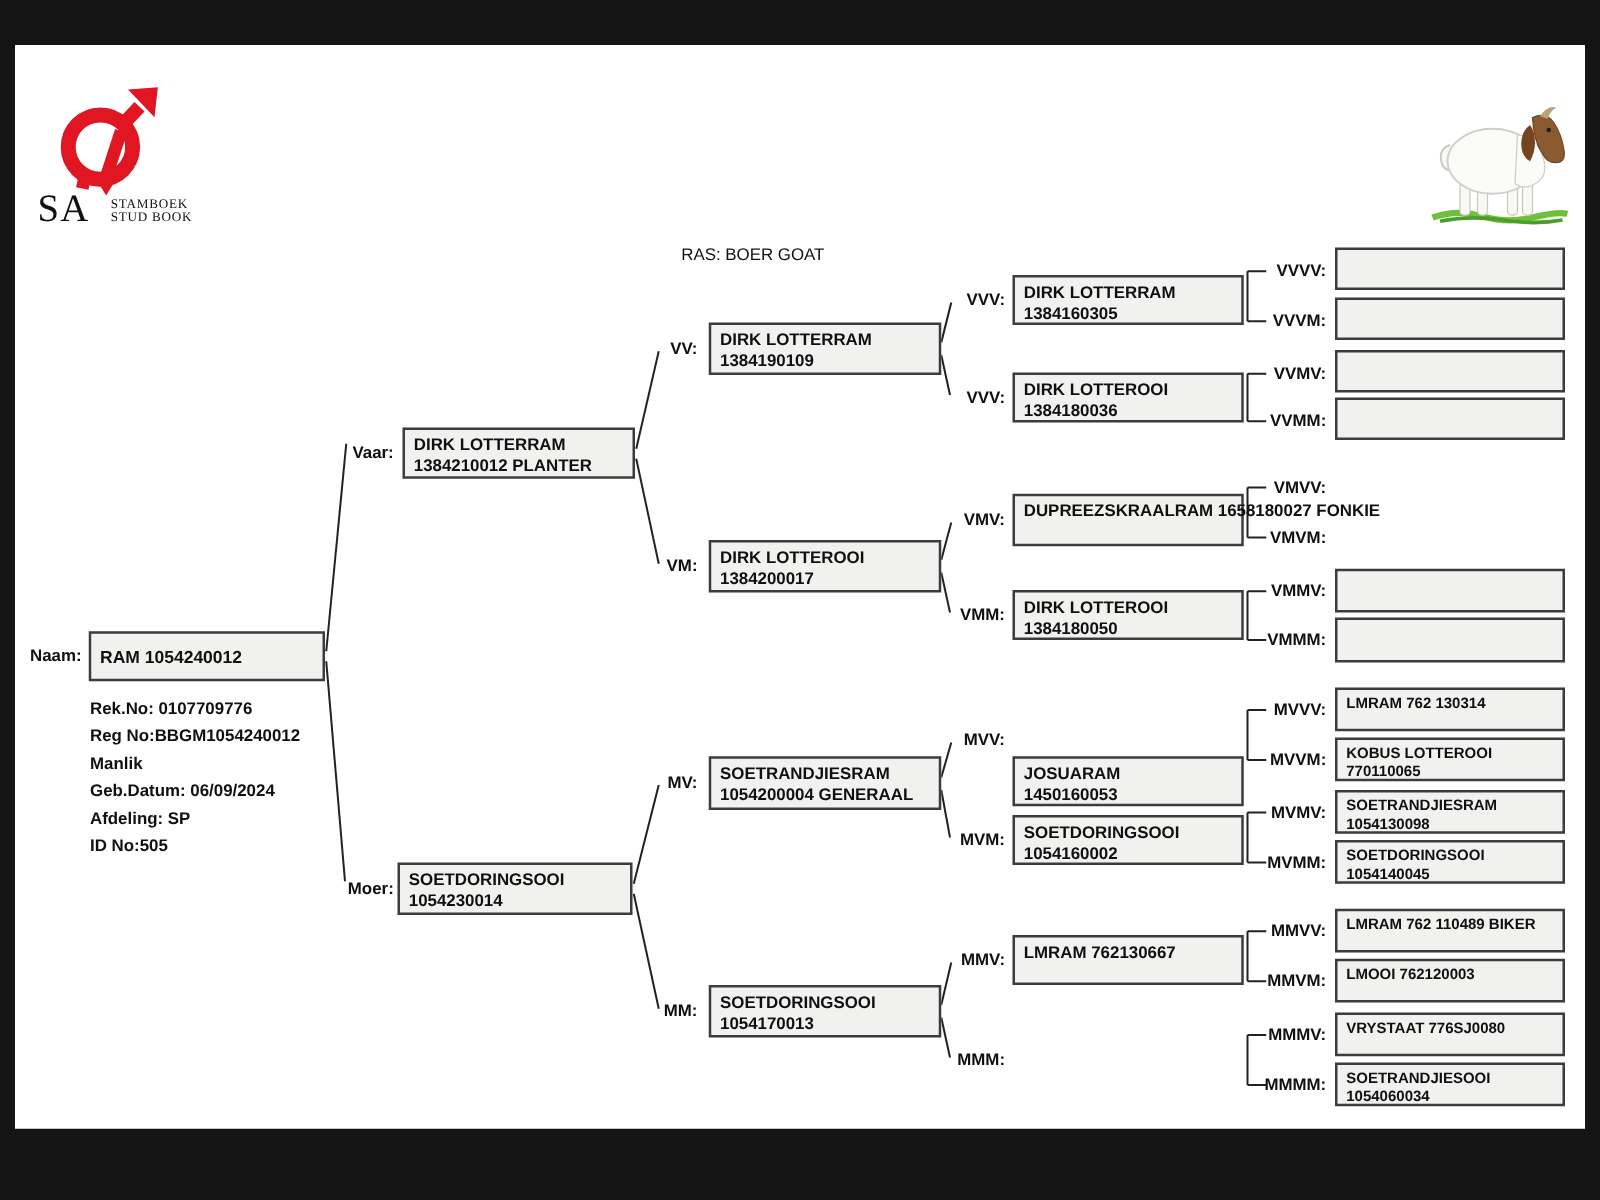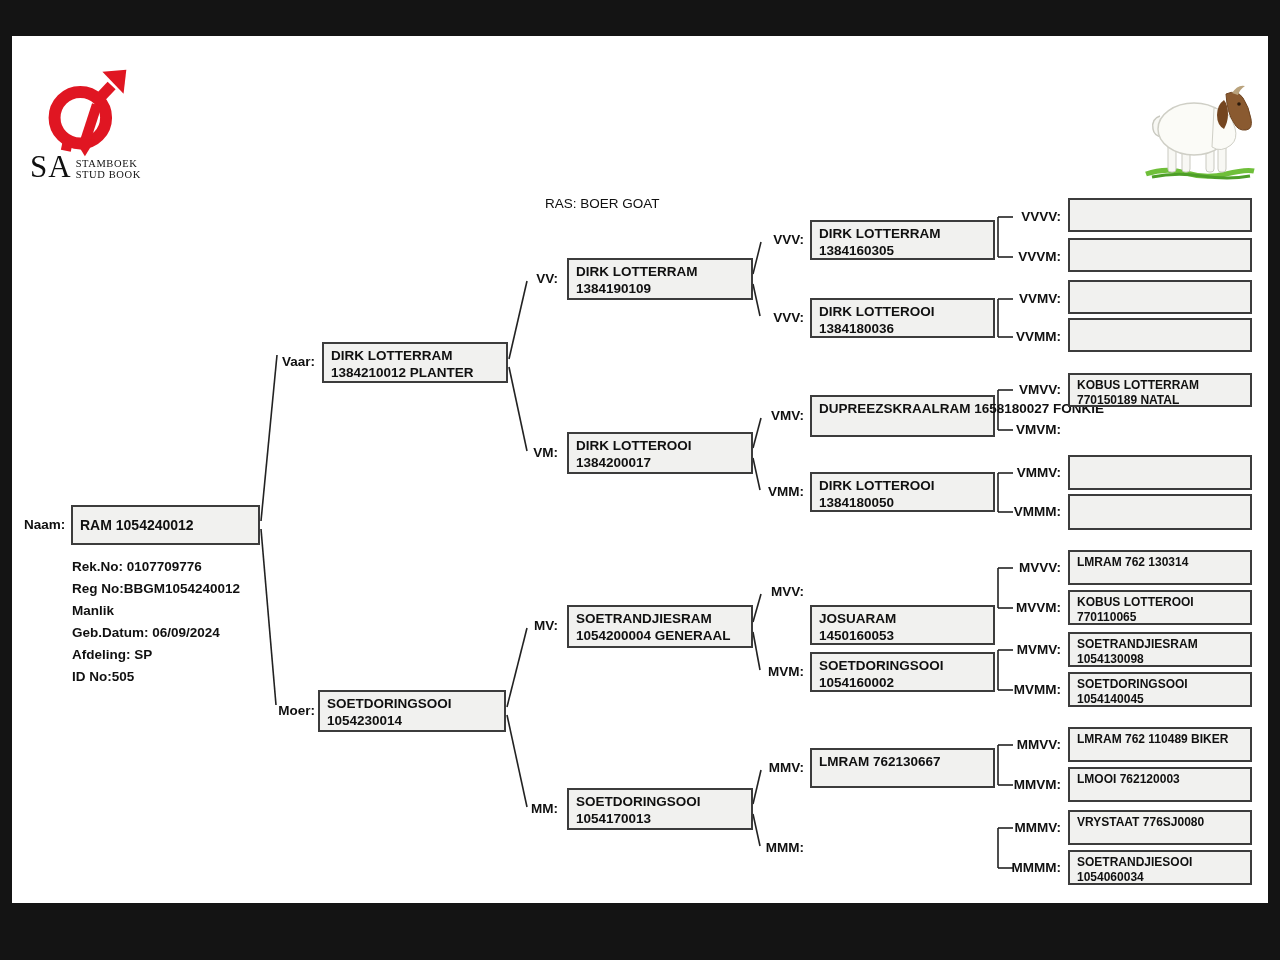--- a/index.html
+++ b/index.html
@@ -7,21 +7,21 @@
   body{background:#141414;font-family:"Liberation Sans",sans-serif;position:relative;overflow:hidden;color:#101010}
   #canvas{position:absolute;left:0;top:0;width:1280px;height:960px}
   .page{position:absolute;left:12px;top:36px;width:1256px;height:867px;background:#ffffff}
   svg.lines{position:absolute;left:0;top:0;width:1280px;height:960px;pointer-events:none}
   .header{position:absolute;left:163px;top:78px;width:975px;height:57px;background:#d2d2d2;border:2px solid #2b2b2b;text-align:center}
   .header .title{font-size:29px;font-weight:bold;line-height:36px;letter-spacing:.3px}
   .header .subtitle{font-size:13px;font-style:italic;line-height:14px}
   .logo-mark{position:absolute;left:36px;top:68px;width:96px;height:92px}
   .logo-word{position:absolute;left:30px;top:148px;width:150px;height:34px;font-family:"Liberation Serif",serif;display:flex;align-items:flex-end}
   .logo-word .sa{font-size:31px;line-height:30px;letter-spacing:1px}
-  .logo-word .stack{font-size:10.5px;line-height:10.5px;letter-spacing:.6px;margin:0 0 2px 4px}
+  .logo-word .stack{font-size:10.5px;line-height:10.5px;letter-spacing:.6px;margin:0 0 2px 17px}
   .goat{position:absolute;left:1143px;top:82px;width:114px;height:100px}
   .breed{position:absolute;left:545px;top:196px;font-weight:normal;font-size:13.5px}
   .plabel{position:absolute;font-weight:bold;font-size:13.5px;line-height:18px;white-space:nowrap}
   .ralign{text-align:right}
   .pbox{position:absolute;background:#f1f1ef;border:2px solid #3c3c3c;padding:3px 7px;overflow:visible}
   .pbox .l1,.pbox .l2{font-weight:bold;font-size:13.5px;line-height:17px;white-space:nowrap}
   .pbox.g4 .l1,.pbox.g4 .l2{font-size:12px;line-height:14.5px}
   .pbox.naam .l1{font-size:14px;line-height:31px}
   .details{position:absolute;left:72px;top:556px;font-weight:bold;font-size:13.5px;line-height:22px}
   .owner{position:absolute;left:72px;top:735px;font-weight:bold;font-size:13px;line-height:17.5px}
@@ -210,24 +210,20 @@
   <div class="pbox g4" style="left:1068px;top:280px;width:184px;height:34px">
     <div class="l1"></div>
     <div class="l2"></div>
   </div>
   <div class="plabel ralign" style="left:1004px;top:328px;width:57px">VVMM:</div>
   <div class="pbox g4" style="left:1068px;top:318px;width:184px;height:34px">
     <div class="l1"></div>
     <div class="l2"></div>
   </div>
   <div class="plabel ralign" style="left:1004px;top:381px;width:57px">VMVV:</div>
-  <div class="pbox g4" style="left:1068px;top:373px;width:184px;height:34px">
-    <div class="l1">KOBUS LOTTERRAM</div>
-    <div class="l2">770150189 NATAL</div>
-  </div>
   <div class="plabel ralign" style="left:1004px;top:421px;width:57px">VMVM:</div>
   <div class="plabel ralign" style="left:1004px;top:464px;width:57px">VMMV:</div>
   <div class="pbox g4" style="left:1068px;top:455px;width:184px;height:35px">
     <div class="l1"></div>
     <div class="l2"></div>
   </div>
   <div class="plabel ralign" style="left:1004px;top:503px;width:57px">VMMM:</div>
   <div class="pbox g4" style="left:1068px;top:494px;width:184px;height:36px">
     <div class="l1"></div>
     <div class="l2"></div>

